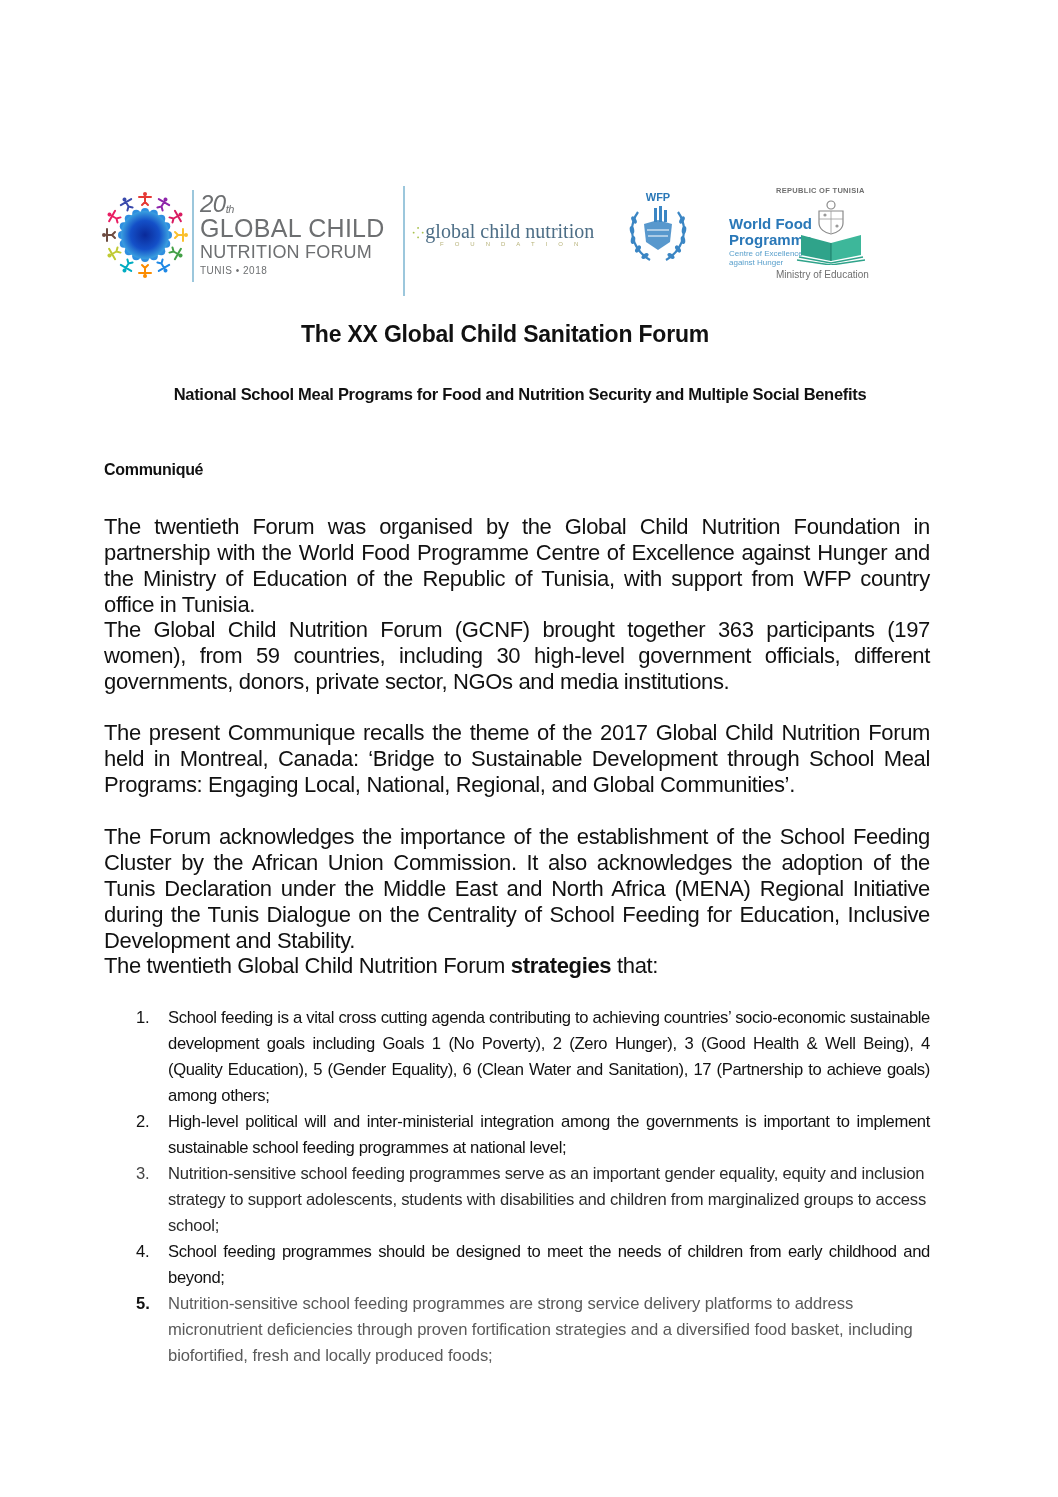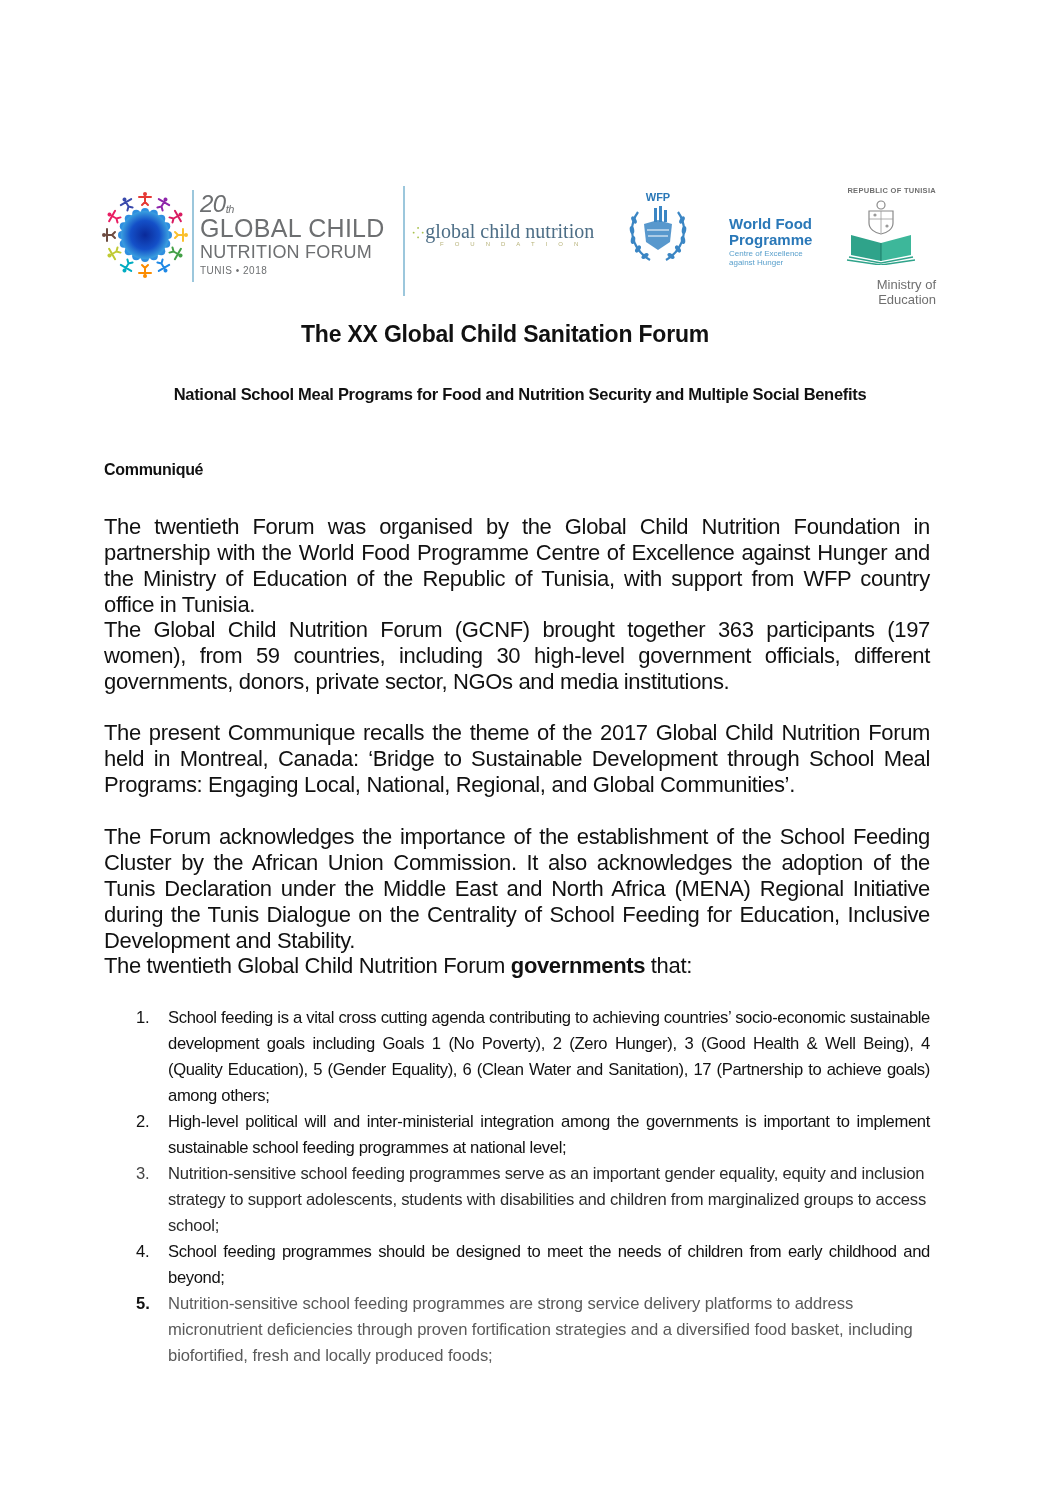--- a/index.html
+++ b/index.html
@@ -23,25 +23,25 @@
     .gcf-name { font-family: "Liberation Serif", serif; color: #4d6e86; font-size: 20px; vertical-align: middle; }
     .gcf-sub { font-family: "Liberation Sans", sans-serif; color: #b8b37a; font-size: 6px; letter-spacing: 11px; margin-left: 28px; margin-top: -2px; }
 
     .wfp-emblem { position: absolute; left: 524px; top: 10px; width: 68px; height: 76px; }
     .wfp-text { position: absolute; left: 598px; top: 36px; color: #2a78b8; line-height: 1; margin-left: 31px; }
     .wfp-t1 { font-size: 15px; font-weight: bold; }
     .wfp-t2 { font-size: 15px; font-weight: bold; margin-top: 1px; }
     .wfp-t3 { font-size: 8px; color: #5aa0cc; margin-top: 3px; }
     .wfp-t4 { font-size: 8px; color: #5aa0cc; margin-top: 1px; }
 
-    .moe { position: absolute; left: 726px; top: 6px; width: 110px; text-align: right; }
+    .moe { position: absolute; left: 676px; top: 6px; width: 110px; text-align: left; }
     .moe-top { font-size: 7.5px; font-weight: bold; color: #6f6f6f; letter-spacing: 0.3px; }
     .moe-crest { width: 40px; height: 36px; margin: 4px auto 0; display: block; }
     .moe-book { width: 72px; height: 32px; display: block; margin: -2px auto 0; }
-    .moe-bottom { font-size: 13px; color: #6f6f6f; margin-top: 12px; }
+    .moe-bottom { font-size: 10px; color: #6f6f6f; margin-top: 4px; }
 
     
     .doc-title { position: absolute; top: 321px; left: 0; width: 1010px; text-align: center; font-size: 23px; color: #111; letter-spacing: -0.2px; font-family: "Liberation Sans", sans-serif; }
     .doc-subtitle { position: absolute; top: 382px; left: 120px; width: 800px; text-align: center; font-size: 16.5px; font-weight: bold; line-height: 25px; letter-spacing: -0.3px; color: #111; }
     .doc-heading { position: absolute; top: 461px; left: 104px; font-size: 16px; font-weight: bold; color: #111; letter-spacing: -0.3px; }
 
     
     .para { position: absolute; left: 104px; width: 826px; font-size: 22px; line-height: 26px; text-align: justify; color: #111; letter-spacing: -0.35px; }
     .para.last-left { text-align-last: left; }
     .p1 { top: 514px; }
@@ -219,21 +219,21 @@
 </div>
 
 <h1 class="doc-title">The XX Global Child Sanitation Forum</h1>
 <h2 class="doc-subtitle">National School Meal Programs for Food and Nutrition Security and Multiple Social Benefits</h2>
 <h3 class="doc-heading">Communiqué</h3>
 
 <p class="para p1 last-left">The twentieth Forum was organised by the Global Child Nutrition Foundation in partnership with the World Food Programme Centre of Excellence against Hunger and the Ministry of Education of the Republic of Tunisia, with support from WFP country office in Tunisia.</p>
 <p class="para p2 last-left">The Global Child Nutrition Forum (GCNF) brought together 363 participants (197 women), from 59 countries, including 30 high-level government officials, different governments, donors, private sector, NGOs and media institutions.</p>
 <p class="para p3 last-left">The present Communique recalls the theme of the 2017 Global Child Nutrition Forum held in Montreal, Canada: ‘Bridge to Sustainable Development through School Meal Programs: Engaging Local, National, Regional, and Global Communities’.</p>
 <p class="para p4 last-left">The Forum acknowledges the importance of the establishment of the School Feeding Cluster by the African Union Commission. It also acknowledges the adoption of the Tunis Declaration under the Middle East and North Africa (MENA) Regional Initiative during the Tunis Dialogue on the Centrality of School Feeding for Education, Inclusive Development and Stability.</p>
-<p class="para p5 last-left"><span>The twentieth Global Child Nutrition Forum </span><b>governments</b><span> that:</span></p>
+<p class="para p5 last-left"><span>The twentieth Global Child Nutrition Forum </span><b>strategies</b><span> that:</span></p>
 
 <ol class="list">
   <li class="list-item li-1">
     <span class="num">1.</span>
     <span class="txt">School feeding is a vital cross cutting agenda contributing to achieving countries’ socio-economic sustainable development goals including Goals 1 (No Poverty), 2 (Zero Hunger), 3 (Good Health &amp; Well Being), 4 (Quality Education), 5 (Gender Equality), 6 (Clean Water and Sanitation), 17 (Partnership to achieve goals) among others;</span>
   </li>
   <li class="list-item li-2">
     <span class="num">2.</span>
     <span class="txt">High-level political will and inter-ministerial integration among the governments is important to implement sustainable school feeding programmes at national level;</span>
   </li>

